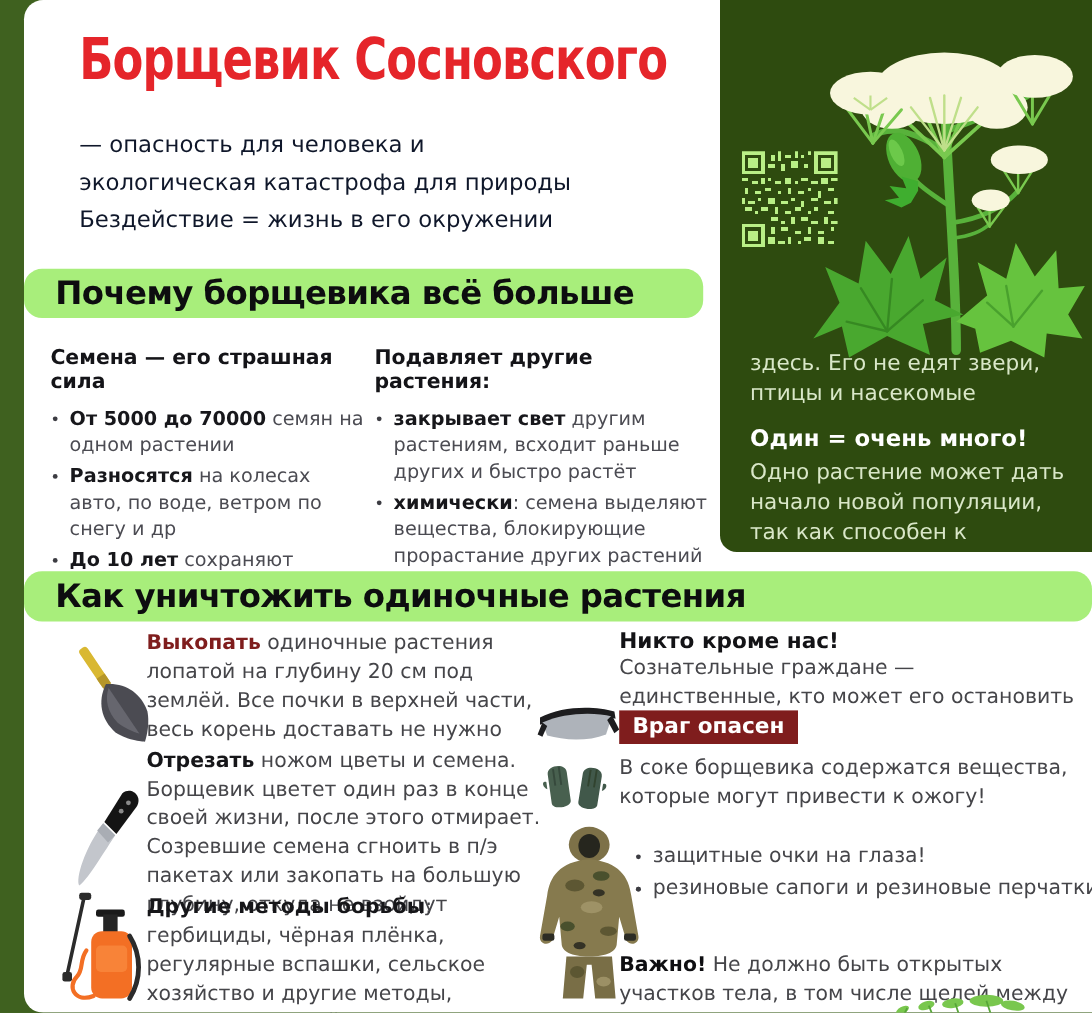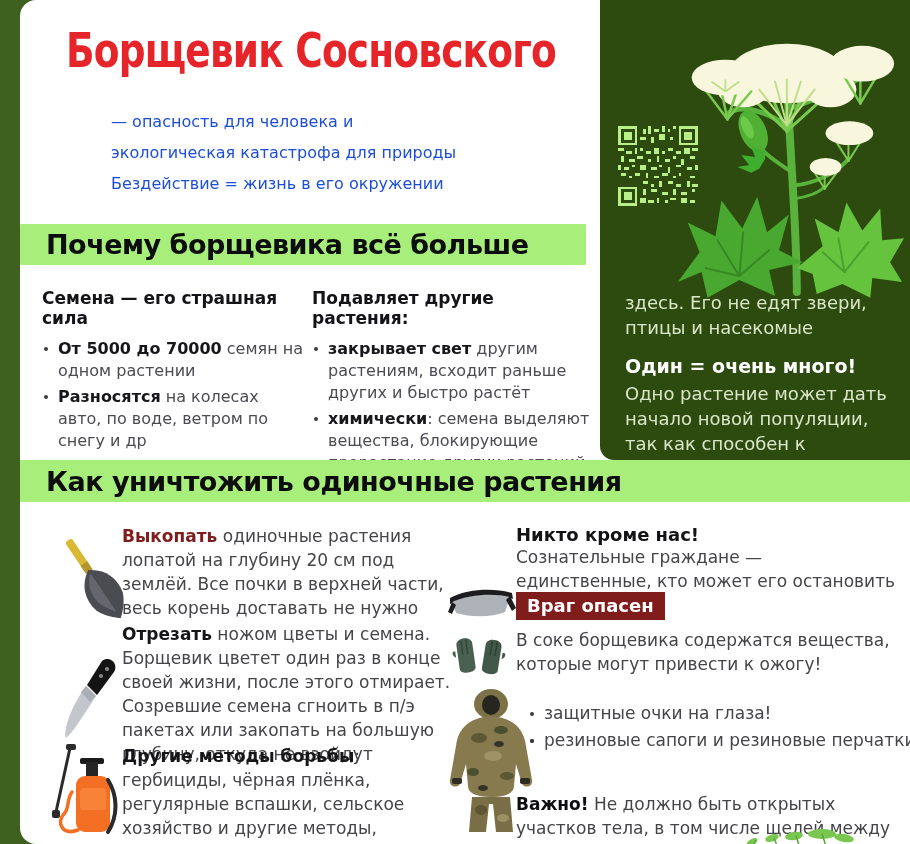--- a/index.html
+++ b/index.html
@@ -5,24 +5,24 @@
   html,body{margin:0;padding:0;background:#3f611f;}
   .poster{position:relative;width:910px;height:844px;background:#3f611f;overflow:hidden;
           font-family:"DejaVu Sans","Liberation Sans",sans-serif;color:#2c2c31;}
   .content{position:absolute;left:20px;top:0;width:890px;height:844px;background:#ffffff;
            border-radius:16px 0 0 16px;}
   .abs{position:absolute;}
 
   
   .title{font-weight:700;font-size:48px;letter-spacing:-1px;color:#e5252a;
          transform:scaleX(.78);transform-origin:left top;white-space:nowrap;}
-  .subtitle{font-size:16px;line-height:31px;color:#1d4ed8;margin-left:45px;}
-
-  
-  .banner{background:#a8ee7b;height:41px;display:flex;align-items:center;border-radius:1px;}
+  .subtitle{font-size:19px;line-height:31px;color:#0f172a;}
+
+  
+  .banner{background:#a8ee7b;height:41px;display:flex;align-items:center;border-radius:15px;}
   .banner span{font-weight:700;font-size:27px;color:#0d0d0f;padding-left:26px;letter-spacing:-.5px;}
 
   
   .colhead{font-weight:700;font-size:17px;color:#141418;margin-bottom:10px;}
   .blt{position:relative;padding-left:16px;font-size:16px;line-height:22px;color:#4b4b52;margin-bottom:4px;}
   .blt .dot{position:absolute;left:2px;top:9px;width:4px;height:4px;border-radius:50%;background:#3c3c42;}
   .blt b{color:#17171b;}
 
   
   .panel{background:#2e4b0f;border-radius:0 0 0 14px;overflow:hidden;}
@@ -199,21 +199,21 @@
       <div class="blt"><span class="dot"></span><b>Разносятся</b><span> на колесах авто, по воде, ветром по снегу и др</span></div>
       <div class="blt"><span class="dot"></span><b>До 10 лет</b><span> сохраняют всхожесть</span></div>
     </div>
 
     <div class="abs" style="left:292px;top:288px;width:280px;">
       <div class="colhead">Подавляет другие растения:</div>
       <div class="blt"><span class="dot"></span><b>закрывает свет</b><span> другим растениям, всходит раньше других и быстро растёт</span></div>
       <div class="blt"><span class="dot"></span><b>химически</b><span>: семена выделяют вещества, блокирующие прорастание других растений</span></div>
     </div>
 
-    <div class="banner abs" style="left:0;top:460px;width:890px;height:42px;">
+    <div class="banner abs" style="left:0;top:476px;width:890px;height:42px;">
       <span>Как уничтожить одиночные растения</span>
     </div>
 
     <svg class="abs" style="left:33px;top:532px;width:84px;height:96px;" viewBox="0 0 84 96">
       <g transform="rotate(-34 42 48)">
         <rect x="38" y="0" width="8" height="36" rx="3" fill="#d9b832"></rect>
         <rect x="38" y="28" width="8" height="10" fill="#b5962a"></rect>
         <path d="M42 36 C28 44 22 58 26 74 C31 86 42 94 42 94 C42 94 53 86 58 74 C62 58 56 44 42 36 Z" fill="#4b4b52"></path>
         <path d="M42 40 C34 46 30 56 32 68 C35 78 42 86 42 86 Z" fill="#66666e"></path>
       </g>

